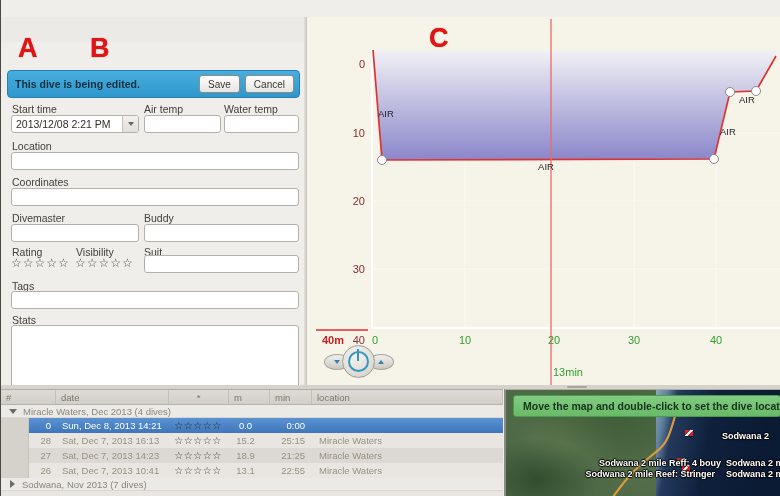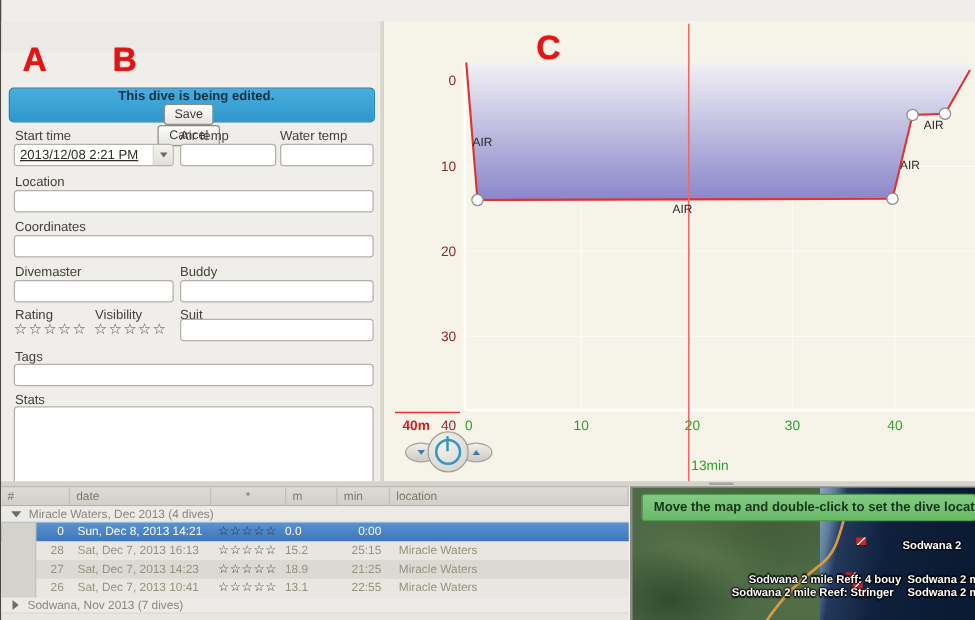--- a/index.html
+++ b/index.html
@@ -14,29 +14,29 @@
   .winbtn.min, .winbtn.max { background:radial-gradient(circle at 35% 30%,#6d6a63,#4d4b45 75%); }
   .title-text { color:#e9e5dc; font-size:11px; font-weight:bold; margin-left:23px; letter-spacing:.2px; }
 
   
   .left-panel { position:absolute; left:0; top:17px; width:305px; height:368px; background:#eceae6; }
   .tabbar { position:absolute; left:0; top:0; width:305px; height:24px; background:#d8d5cf; border-bottom:1px solid #b9b6b0; display:flex; align-items:flex-end; }
   .tab { height:21px; padding:3px 9px 2px; font-size:10.5px; color:#45433e; background:linear-gradient(#dcd9d3,#cfccc6); border:1px solid #aeaba5; border-bottom:none; border-radius:3px 3px 0 0; margin-left:3px; }
   .tab.active { height:24px; background:#f0eeea; border-color:#9d9a94; border-bottom:1px solid #f0eeea; margin-bottom:-1px; color:#2e2c28; }
 
   .form { position:absolute; left:0; top:25px; width:305px; height:343px; background:#f0eeea; }
-  .banner { position:absolute; left:6px; top:28px; width:293px; height:28px; background:linear-gradient(#47aede,#2f97cc); border:1px solid #2380b2; border-radius:4px; display:flex; align-items:center;flex-direction:column; }
+  .banner { position:absolute; left:6px; top:28px; width:293px; height:28px; background:linear-gradient(#47aede,#2f97cc); border:1px solid #2380b2; border-radius:4px; display:flex; align-items:center; }
   .banner-text { font-size:10.5px; font-weight:bold; color:#13303f; margin-left:7px; flex:1; }
   .btn { height:18px; padding:2px 8px; font-size:10px; color:#3a3833; background:linear-gradient(#fdfdfc,#e7e5e0); border:1px solid #8f8c86; border-radius:3px; margin-right:5px; }
 
   .flabel { position:absolute; font-size:10.5px; color:#43413c; }
   .field { position:absolute; height:18px; background:#fff; border:1px solid #b4b1ab; border-radius:3px; font-size:10.5px; color:#333; padding:0 4px; font-family:"Liberation Sans","DejaVu Sans",sans-serif; }
   textarea.field { resize:none; }
   .combo { display:flex; align-items:center; }
-  .combo-text { flex:1; font-size:10.5px; color:#2f2d29;text-decoration:underline; }
+  .combo-text { flex:1; font-size:10.5px; color:#2f2d29; }
   .combo-btn { width:16px; height:16px; border-left:1px solid #c4c1bb; display:flex; align-items:center; justify-content:center; background:linear-gradient(#f4f2ee,#e2dfda); border-radius:0 2px 2px 0; }
   .tri-down { width:0; height:0; border-left:3.5px solid transparent; border-right:3.5px solid transparent; border-top:4px solid #6b6862; }
   .stars-widget { position:absolute; font-size:12px; color:#55524c; letter-spacing:1px; }
 
   
   .chart { position:absolute; left:305px; top:17px; width:475px; height:372px; background:#f6f4e8; border-left:1px solid #c9c6bf; }
   .chart svg { position:absolute; left:6px; top:0; }
   .pwidget { position:absolute; left:17px; top:328px; width:70px; height:34px; }
   .pw-pill { position:absolute; top:9px; width:26px; height:16px; border-radius:50%; background:linear-gradient(#f2f0ec,#ccc9c2); border:1px solid #a5a29b; display:flex; align-items:center; justify-content:center; }
   .pw-pill.left { left:0; } .pw-pill.right { left:44px; }
@@ -57,21 +57,21 @@
   .grow .arrow-col { width:0;height:0;border-top:4px solid transparent;border-bottom:4px solid transparent;border-left:5px solid #6f6c65; margin:0 7px 0 9px; }
   .drow { display:flex; height:15px; align-items:center; }
   .drow.alt { background:#dcd9d4; }
   .drow.sel { background:linear-gradient(#5a92d2,#3e76ba); color:#fff; }
   .c-gutter { width:28px; align-self:stretch; background:#d5d2cc; border-right:1px solid #c6c3bd; }
   .drow.sel .c-gutter { background:#d5d2cc; }
   .c-num { width:27px; text-align:right; padding-right:5px; }
   .c-date { width:112px; padding-left:6px; }
   .c-stars { width:60px; text-align:center; font-size:10px; color:#3d3b36; letter-spacing:.5px; }
   .drow.sel .c-stars { color:#2c2a26; }
-  .c-m { width:41px; text-align:left; padding-right:6px; }
+  .c-m { width:41px; text-align:center; padding-right:6px; }
   .c-min { width:42px; text-align:right; padding-right:6px; }
   .c-loc { flex:1; padding-left:8px; }
   .h-gutter { width:55px; } .h-date { width:113px; } .h-stars { width:60px; justify-content:center; } .h-m { width:41px; } .h-min { width:42px; } .h-loc { flex:1; }
 
   
   .map { position:absolute; left:503px; top:389px; width:277px; height:107px; overflow:hidden; background:
       radial-gradient(90px 60px at 30px 90px, rgba(46,74,44,.9), rgba(46,74,44,0) 70%),
       radial-gradient(120px 70px at 110px 30px, rgba(62,92,55,.8), rgba(62,92,55,0) 70%),
       radial-gradient(80px 50px at 60px 55px, rgba(110,134,88,.55), rgba(110,134,88,0) 70%),
       radial-gradient(70px 45px at 140px 85px, rgba(87,112,72,.7), rgba(87,112,72,0) 70%),

